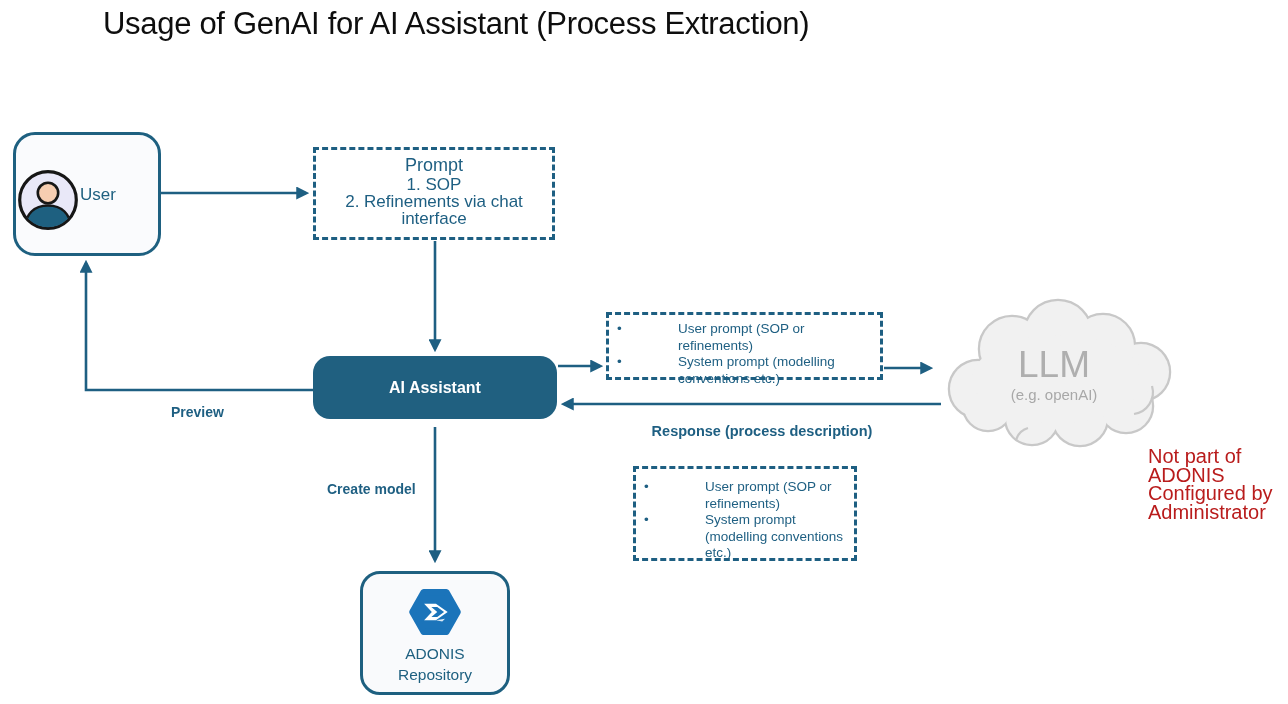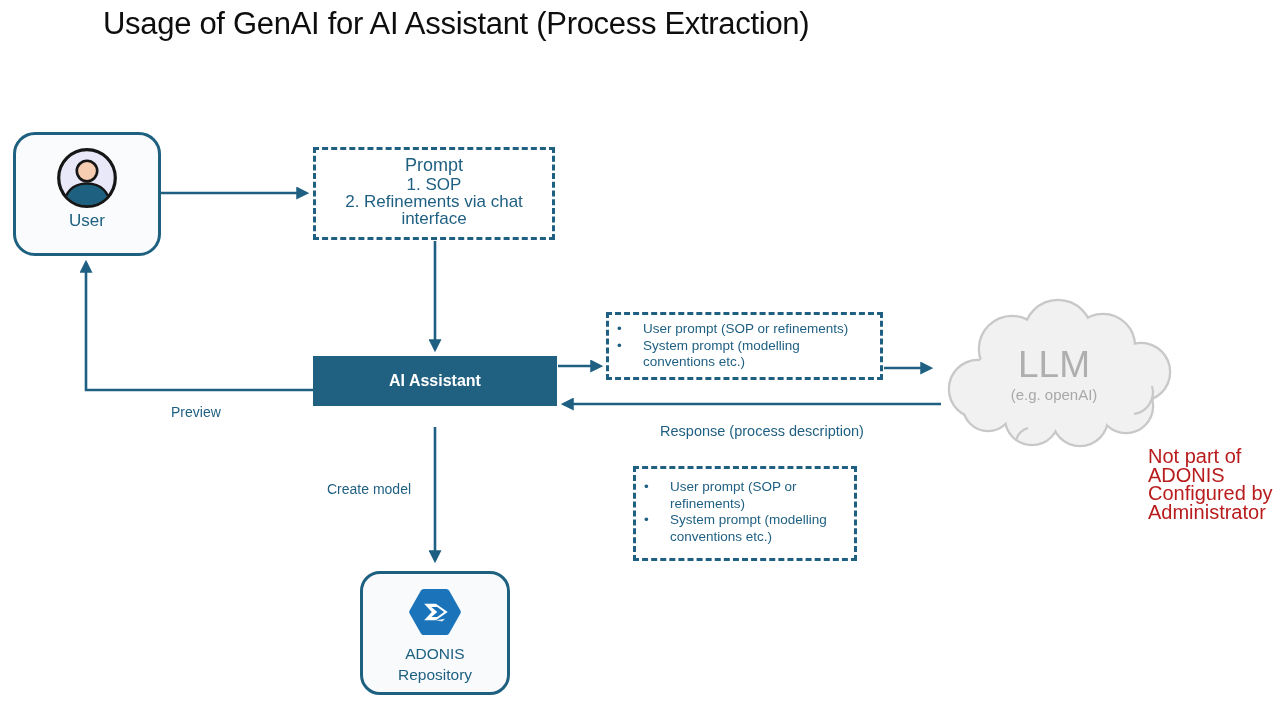--- a/index.html
+++ b/index.html
@@ -12,54 +12,54 @@
     left:103px; top:6px; font-size:31px; color:#0e0e0e; letter-spacing:-0.3px;
     font-weight:500; white-space:nowrap;
   }
   
   #connectors{left:0;top:0;width:1288px;height:704px;pointer-events:none;}
 
   
   #user-node{
     left:13px; top:132px; width:148px; height:124px;
     border:3.5px solid #1E6080; border-radius:22px; background:#FAFBFD;
-    display:flex; flex-direction:column; align-items:center; justify-content:flex-start;
+    display:flex; flex-direction:row; align-items:center; justify-content:flex-start;
   }
   #user-node .node-label{color:#1E6080; font-size:17px; margin-top:1px;}
   #user-node svg{margin-top:11px;}
 
   
   .dashed-box{border:3px dashed #1E5F82; background:#ffffff; color:#1E5F82;}
   #prompt-box{
     left:313px; top:147px; width:242px; height:93px;
     text-align:center; padding:5px 8px 0 8px;
   }
   #prompt-box .box-title{font-size:18px; line-height:21px;}
   #prompt-box .mono{
     font-family:Liberation Sans, sans-serif; font-size:17px; line-height:17px;
   }
 
   
   #ai-node{
-    left:313px; top:356px; width:244px; height:50px; background:#206080;
+    left:313px; top:356px; width:244px; height:63px; background:#206080;
     color:#ffffff; font-size:16px; font-weight:bold;
-    display:flex; align-items:center; justify-content:center;
+    display:flex; align-items:center; justify-content:center;border-radius:17px;
   }
 
   
   .bullets{padding:6px 6px 0 4px; font-size:13.5px; line-height:16.5px;}
   .bullet-row{display:flex;}
   .bullet-dot{flex:0 0 26px; padding-left:4px;}
-  .bullet-text{flex:1 1 auto;}
+  .bullet-text{flex:1 1 auto;margin-left:35px;}
   #request-box{left:606px; top:312px; width:277px; height:68px;}
   #detail-box{left:633px; top:466px; width:224px; height:95px;}
   #detail-box .bullets{padding-top:10px;}
 
   
-  .edge-label{color:#1E5F82; font-size:14px; font-weight:normal; white-space:nowrap;}
+  .edge-label{color:#1E5F82; font-size:14px; font-weight:bold; white-space:nowrap;}
   #label-preview{left:171px; top:404px;}
   #label-response{left:646px; top:423px; width:232px; text-align:center; font-size:14.5px;}
   #label-create{left:327px; top:481px;}
 
   
   #llm-cloud{left:928px; top:294px; width:262px; height:162px;}
 
   
   #note{
     left:1148px; top:447px; color:#b91c1c; font-size:20px; line-height:18.5px;

